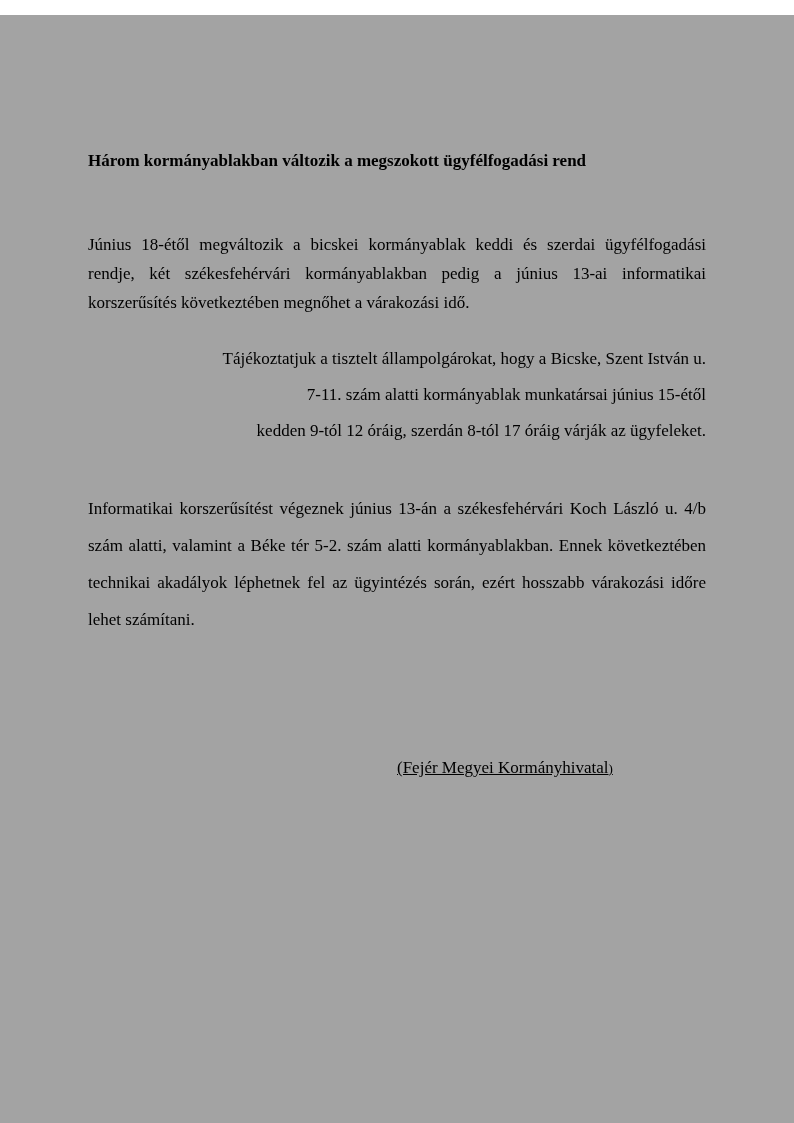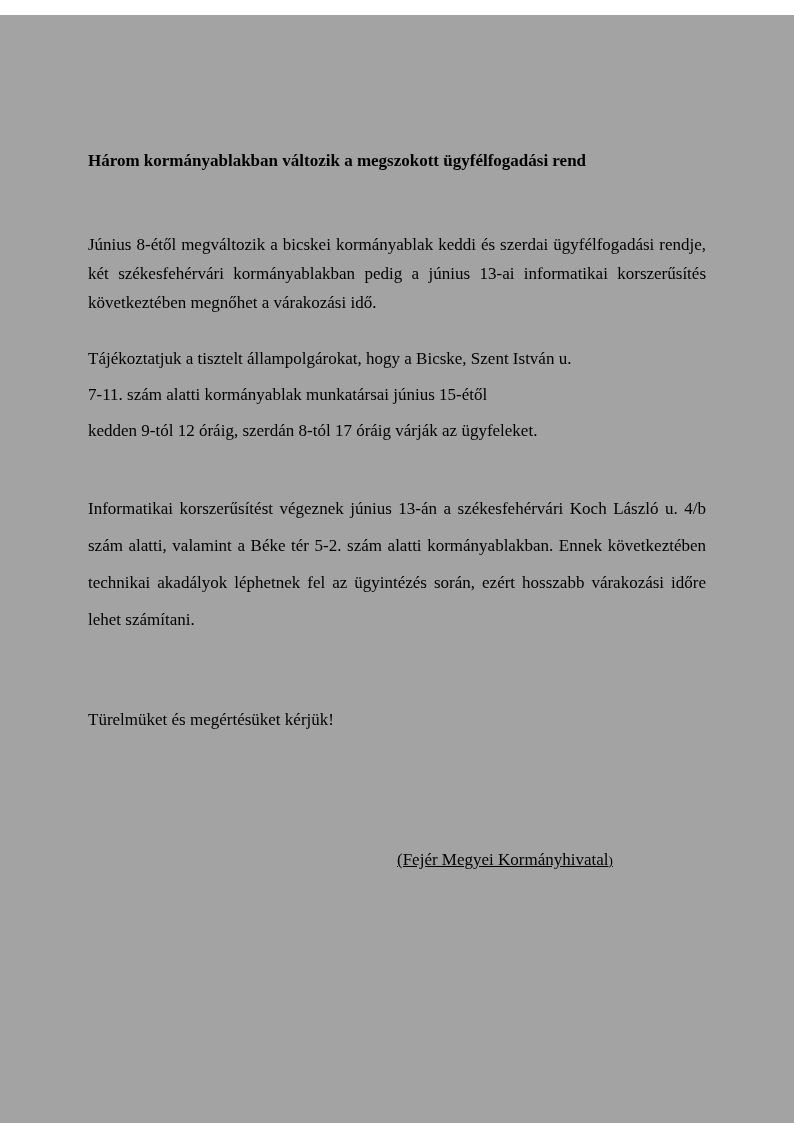--- a/index.html
+++ b/index.html
@@ -31,20 +31,21 @@
     text-align: justify;
     margin: 0;
   }
   .para-intro {
     margin-top: 59px;
     line-height: 29px;
   }
   .para-bicske {
     margin-top: 24px;
     line-height: 36px;
+    text-align: right;
   }
   .para-bicske .line {
     white-space: nowrap;
   }
   .para-informatics {
     margin-top: 41px;
     line-height: 37px;
   }
   .closing {
     margin-top: 72px;
@@ -61,27 +62,26 @@
     font-size: 13px;
   }
 </style>
 </head>
 <body>
 
 <div class="page">
 
   <h1 class="doc-title">Három kormányablakban változik a megszokott ügyfélfogadási rend</h1>
 
-  <p class="para-justified para-intro">Június 8-étől megváltozik a bicskei kormányablak keddi és szerdai ügyfélfogadási rendje, két székesfehérvári kormányablakban pedig a június 13-ai informatikai korszerűsítés következtében megnőhet a várakozási idő.</p>
+  <p class="para-justified para-intro">Június 18-étől megváltozik a bicskei kormányablak keddi és szerdai ügyfélfogadási rendje, két székesfehérvári kormányablakban pedig a június 13-ai informatikai korszerűsítés következtében megnőhet a várakozási idő.</p>
 
   <div class="para-bicske">
     <div class="line">Tájékoztatjuk a tisztelt állampolgárokat, hogy a Bicske, Szent István u.</div>
     <div class="line">7-11. szám alatti kormányablak munkatársai június 15-étől</div>
     <div class="line">kedden 9-tól 12 óráig, szerdán 8-tól 17 óráig várják az ügyfeleket.</div>
   </div>
 
   <p class="para-justified para-informatics">Informatikai korszerűsítést végeznek június 13-án a székesfehérvári Koch László u. 4/b szám alatti, valamint a Béke tér 5-2. szám alatti kormányablakban. Ennek következtében technikai akadályok léphetnek fel az ügyintézés során, ezért hosszabb várakozási időre lehet számítani.</p>
 
-  <p class="closing">Türelmüket és megértésüket kérjük!</p>
 
   <p class="signature"><span>(Fejér Megyei Kormányhivatal</span><span class="small-paren">)</span></p>
 
 </div>
 
 </body></html>

